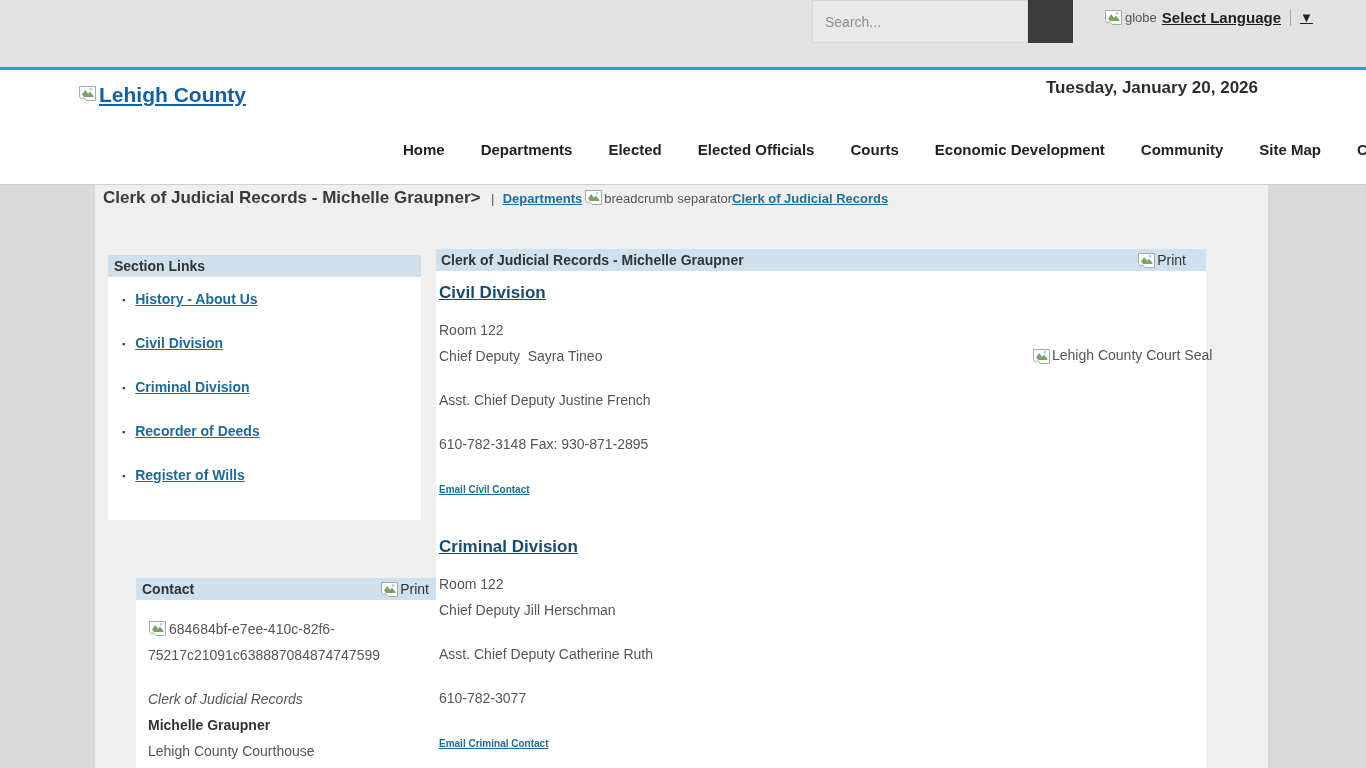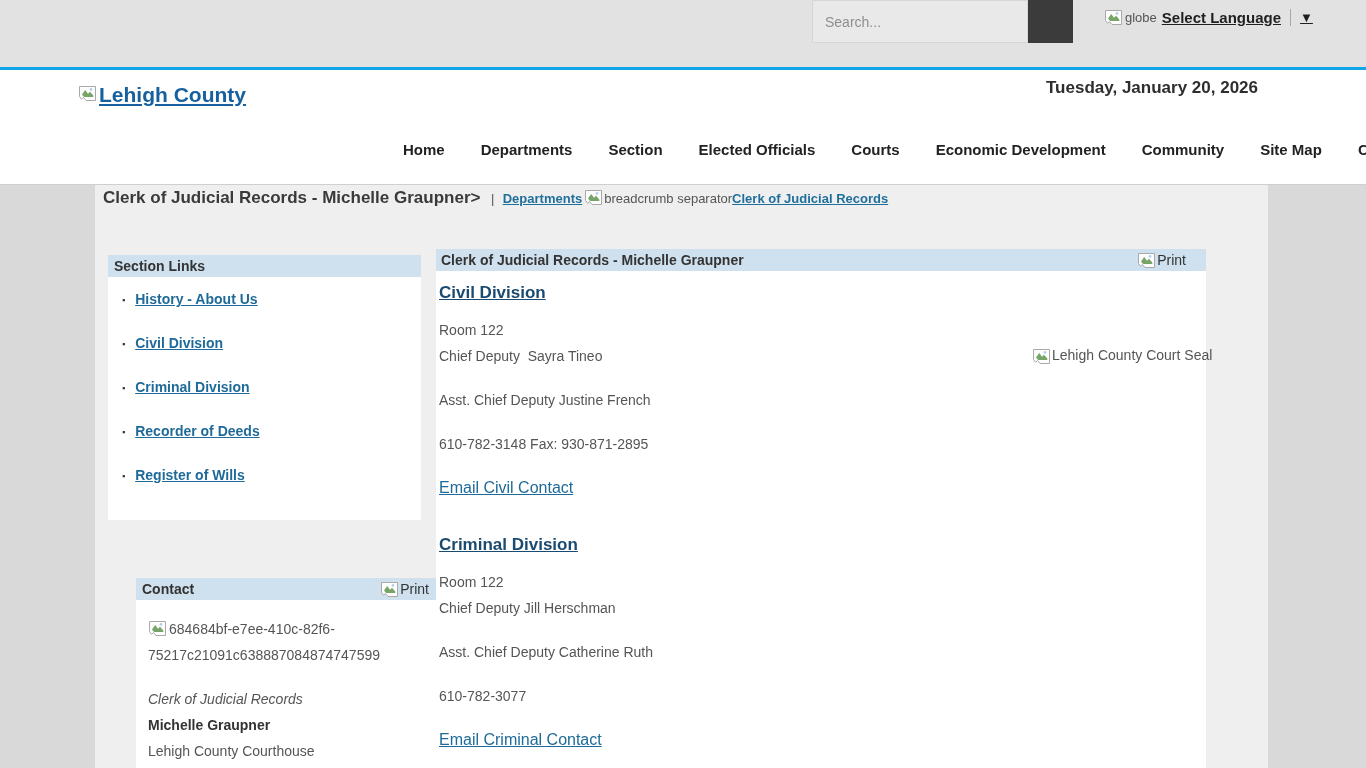--- a/index.html
+++ b/index.html
@@ -101,21 +101,21 @@
 
   .main-body { position:relative; padding:12px 0 0 3px; font-size:14px; color:#555; }
   .division-heading {
     display:inline-block; font-size:17px; font-weight:bold; color:#1b4a70;
     text-decoration:underline; margin:0;
   }
   .criminal-heading-wrap { margin-top:34px; }
   .main-body p { margin:0; line-height:26px; white-space:pre-wrap; }
   .p-first { margin-top:14px !important; }
   .p-gap { margin-top:18px !important; }
-  .email-link { font-size:16px; font-weight:normal; color:#1e6a99; text-decoration:underline; }
+  .email-link { font-size:10px; font-weight:bold; color:#1e6a99; text-decoration:underline; }
   .seal { position:absolute; left:596px; top:76px; display:flex; align-items:flex-start; font-size:14px; color:#555; white-space:nowrap; }
   .seal .bimg { margin:1px 1px 0 0; }
 
   
   .bimg { display:inline-block; width:19px; height:17px; }
   .bimg svg { display:block; }
 </style>
 </head>
 <body>
 
@@ -145,21 +145,21 @@
         <path d="M4 9.5 L7.2 5 L10 8.8 L12 6.8 L15.3 10.6 V12 H6.2 Z" fill="#76a567"></path>
         <circle cx="13" cy="4.4" r="1.3" fill="#b0cfe8"></circle>
       </svg>
     </span>
     <span>Lehigh County</span>
   </a>
   <div class="header-date">Tuesday, January 20, 2026</div>
   <nav class="nav">
     <a class="nav-item">Home</a>
     <a class="nav-item">Departments</a>
-    <a class="nav-item">Section</a>
+    <a class="nav-item">Elected</a>
     <a class="nav-item">Elected Officials</a>
     <a class="nav-item">Courts</a>
     <a class="nav-item">Economic Development</a>
     <a class="nav-item">Community</a>
     <a class="nav-item">Site Map</a>
     <a class="nav-item">Contact Us</a>
   </nav>
 </div>
 
 <div class="content">

